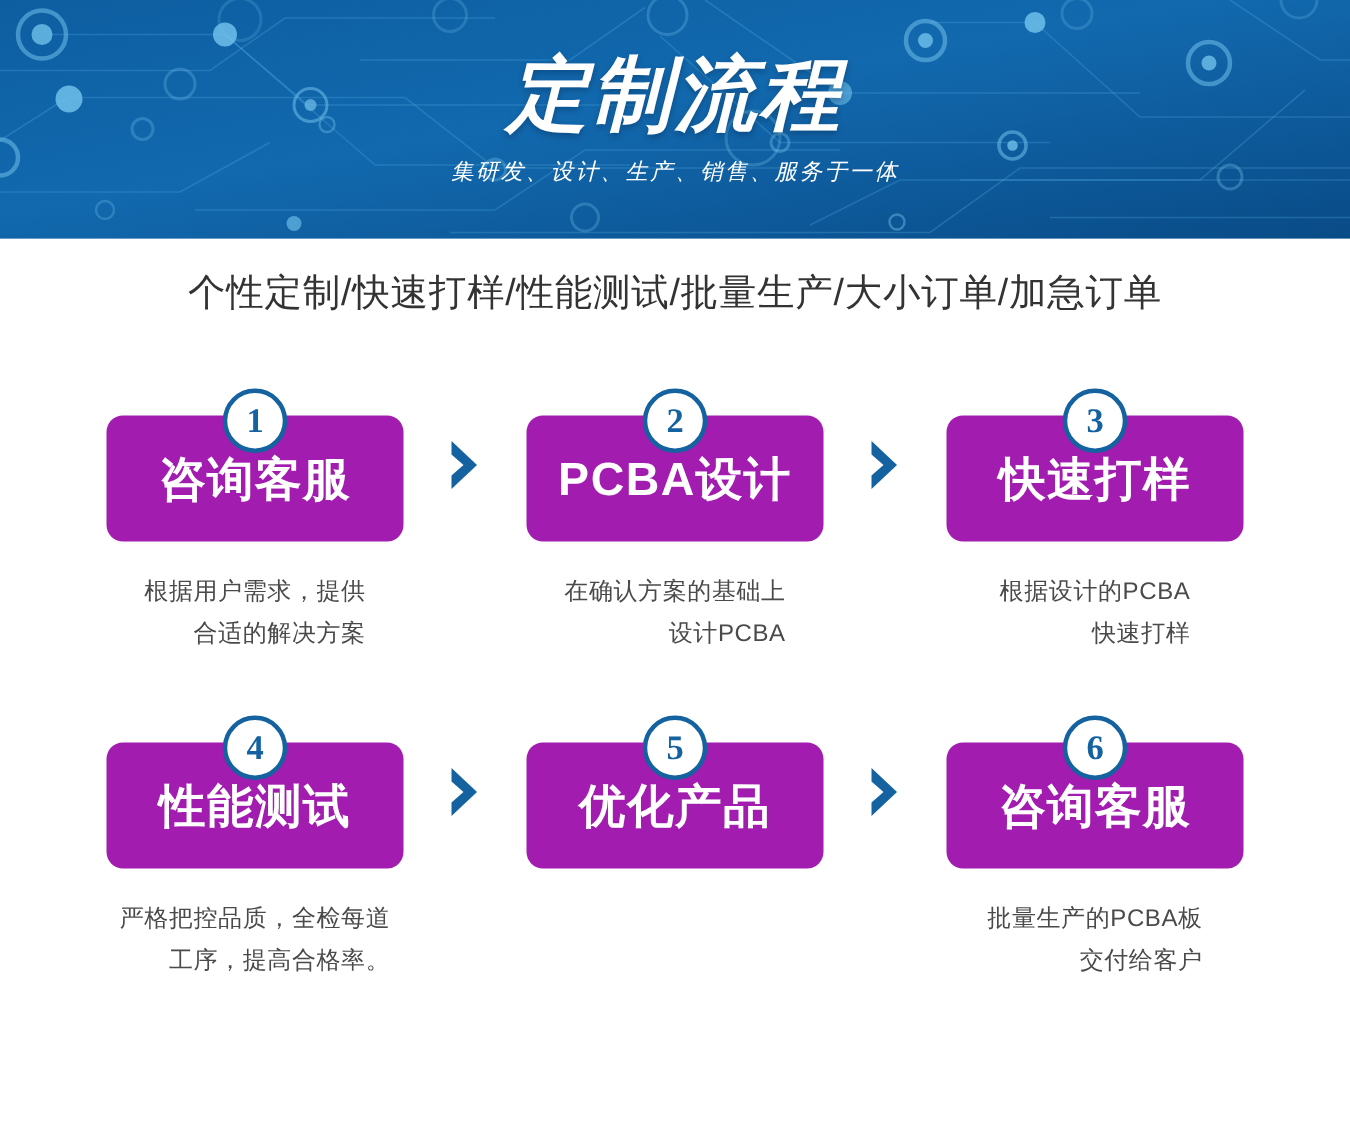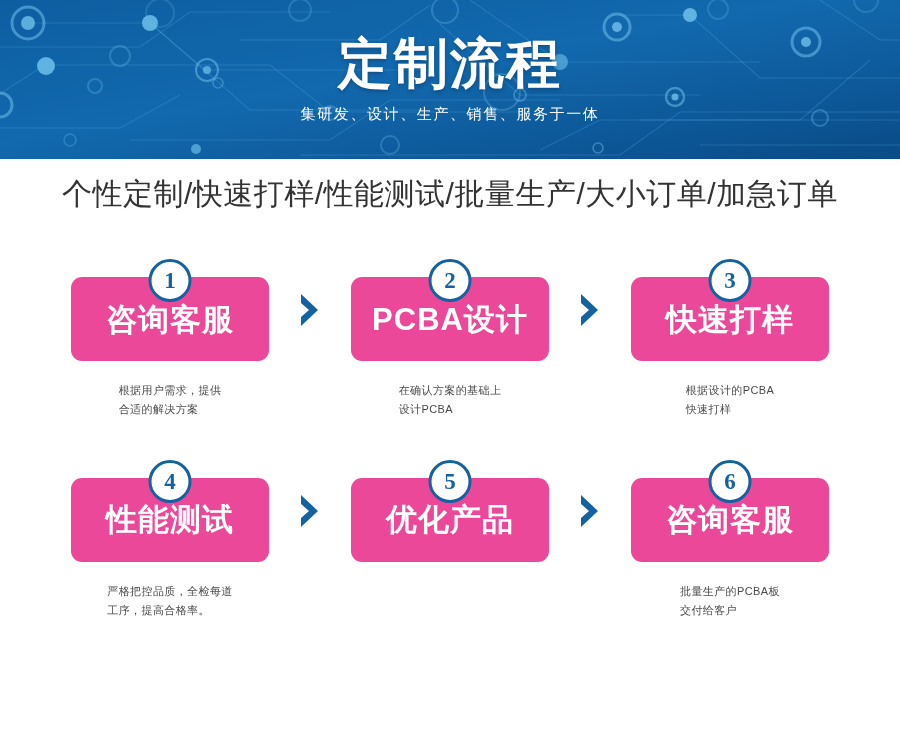--- a/index.html
+++ b/index.html
@@ -30,20 +30,21 @@
   }
   .banner-inner {
     position: relative;
     width: 100%;
     height: 100%;
     display: flex;
     flex-direction: column;
     align-items: center;
     justify-content: center;
     z-index: 3;
+    font-style: italic;
   }
   .banner-title {
     color: #ffffff;
     font-size: 54px;
     line-height: 1.06;
     font-weight: bold;
     letter-spacing: 2px;
     margin: 0;
     padding: 0 0 2px 0;
     text-shadow: 0 2px 4px rgba(0,20,50,0.30);
@@ -59,21 +60,21 @@
   
   .tagline-wrap {
     width: 900px;
     height: 70px;
     display: flex;
     align-items: center;
     justify-content: center;
   }
   .tagline {
     color: #333333;
-    font-size: 30px;
+    font-size: 25px;
     letter-spacing: 0.5px;
     white-space: nowrap;
   }
 
   
   .flow {
     width: 900px;
     padding-top: 12px;
     box-sizing: border-box;
   }
@@ -95,21 +96,21 @@
     width: 198px;
     height: 102px;
     margin-top: 18px;
   }
   .card {
     position: absolute;
     left: 0;
     top: 18px;
     width: 198px;
     height: 84px;
-    background: #ec4899;
+    background: #a21caf;
     border-radius: 11px;
     display: flex;
     align-items: center;
     justify-content: center;
     box-sizing: border-box;
   }
   .card-label {
     color: #ffffff;
     font-size: 31px;
     font-weight: bold;
@@ -135,23 +136,23 @@
   }
   .badge-num {
     color: #14629F;
     font-size: 23px;
     font-weight: bold;
     line-height: 1;
     font-family: "Liberation Serif", "DejaVu Serif", serif;
   }
   .desc {
     margin-top: 20px;
-    text-align: left;
+    text-align: right;
     color: #4a4a4a;
-    font-size: 11px;
+    font-size: 16px;
     line-height: 1.75;
     letter-spacing: 0.4px;
     white-space: nowrap;
   }
   .arrow {
     flex: 0 0 82px;
     width: 82px;
     display: flex;
     align-items: center;
     justify-content: center;

